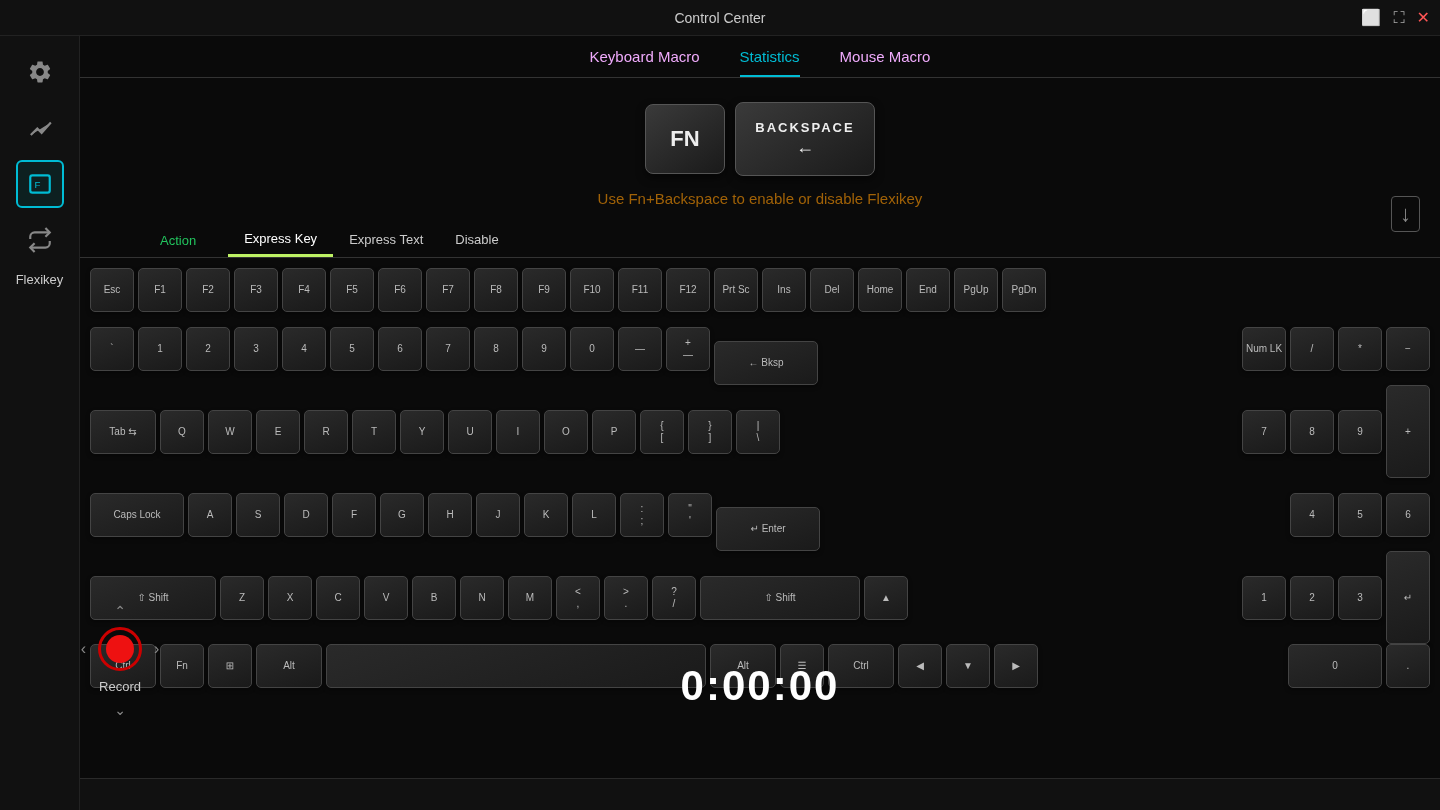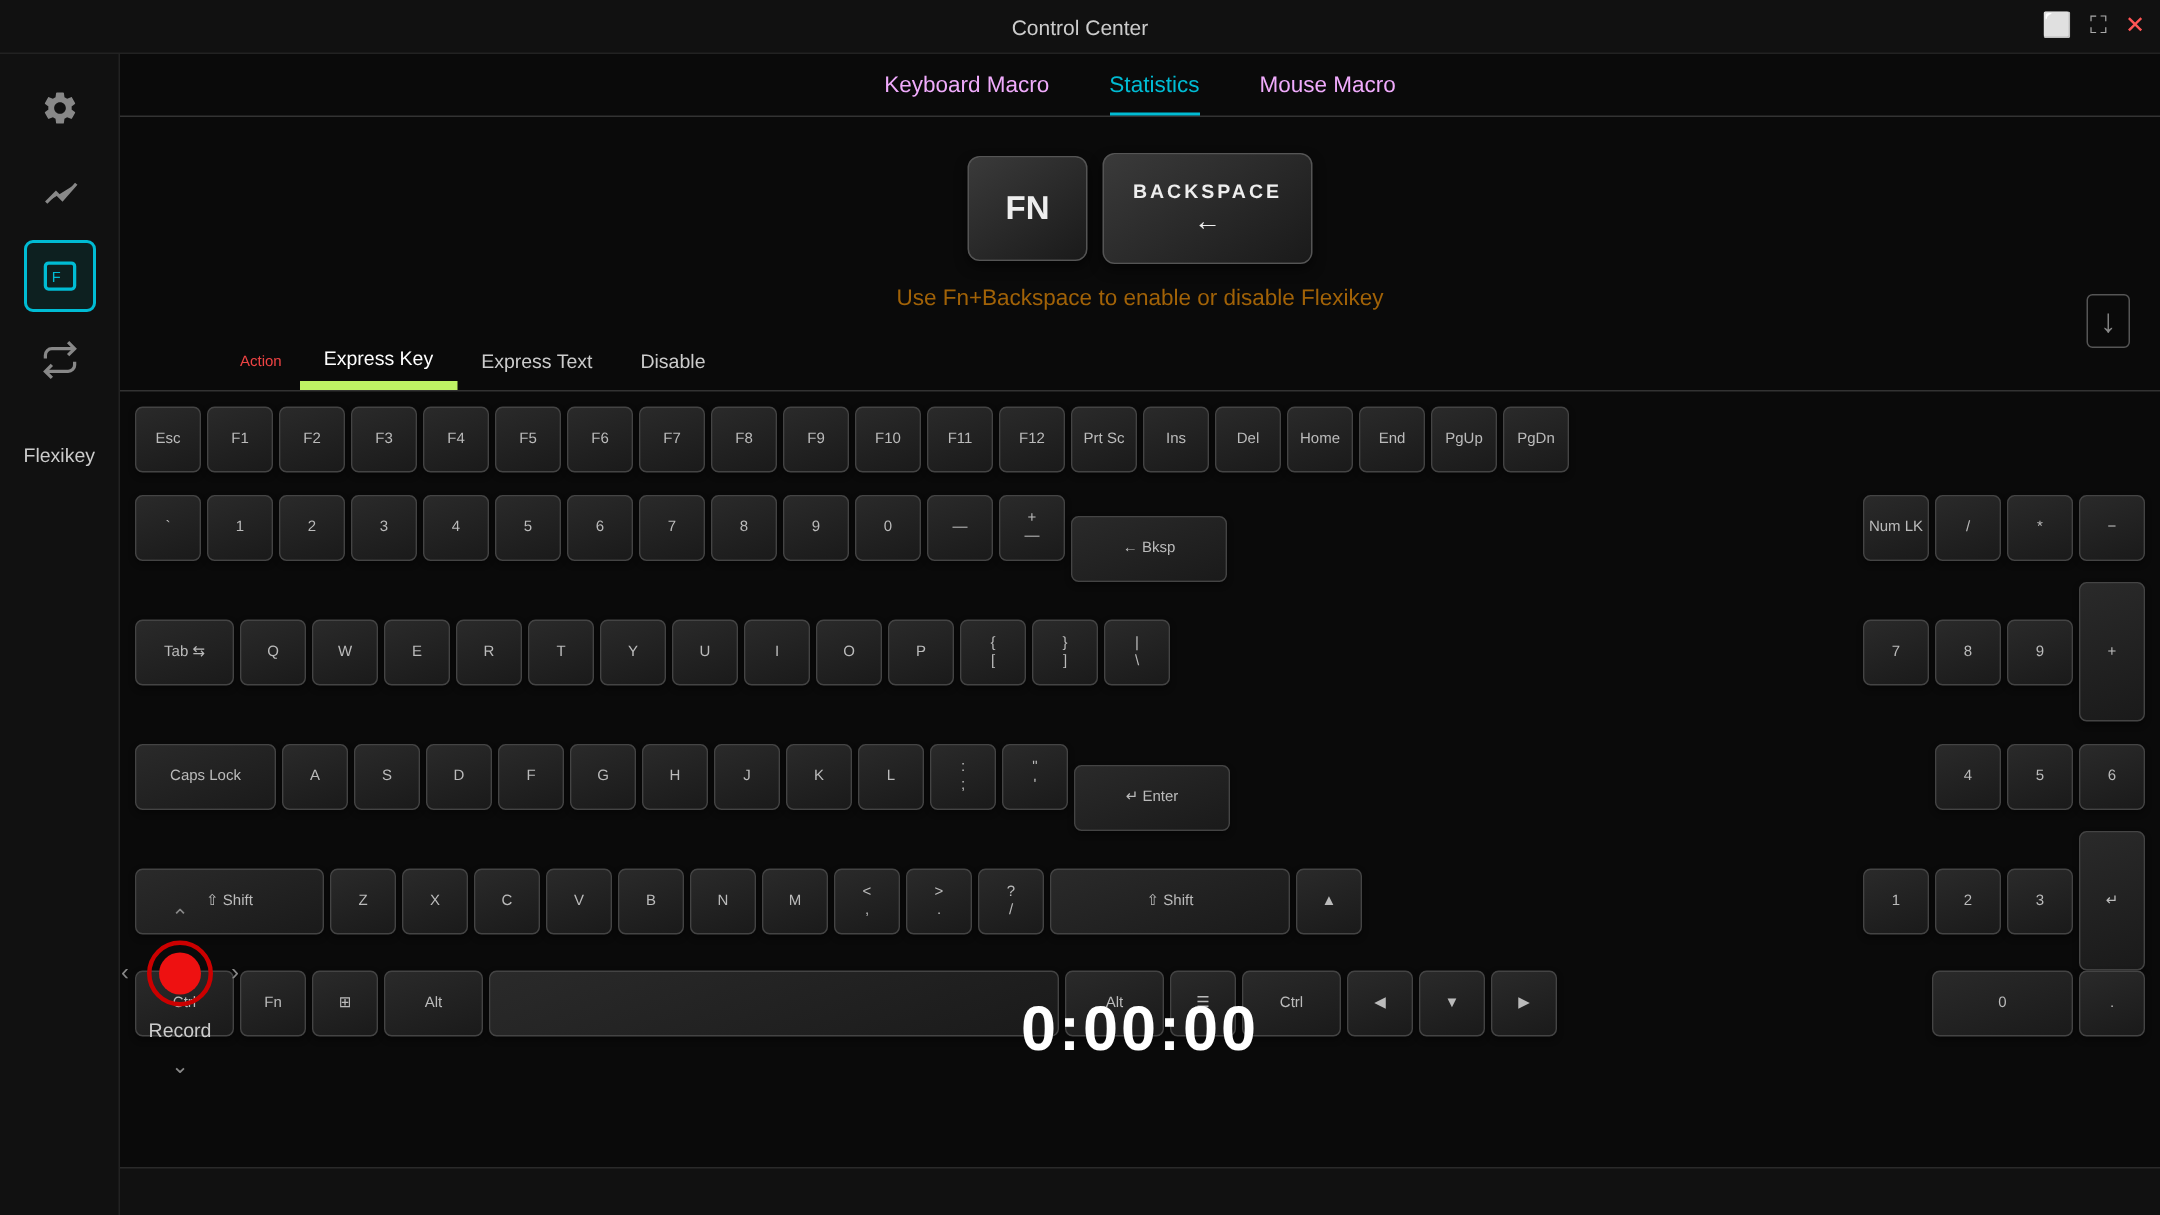--- a/index.html
+++ b/index.html
@@ -73,21 +73,21 @@
       font-size: 22px;
     }
     .sidebar-icon.active {
       border: 2px solid #00bcd4;
       color: #00bcd4;
       background: #0d2020;
     }
     .sidebar-label {
       color: #ccc;
       font-size: 13px;
-      margin-top: 24px;
+      margin-top: 0;
       text-align: center;
     }
 
     
     .main-content {
       flex: 1;
       display: flex;
       flex-direction: column;
       background: #0a0a0a;
       position: relative;
@@ -173,34 +173,34 @@
     
     .action-tabs {
       display: flex;
       align-items: center;
       padding: 0 20px 0 80px;
       gap: 0;
       border-bottom: 1px solid #333;
       margin-bottom: 0;
     }
     .action-label {
-      color: #ef4444;
-      font-size: 10px;
-      margin-right: 12px;
+      color: #22c55e;
+      font-size: 13px;
+      margin-right: 32px;
     }
     .action-tab {
       color: #ccc;
       font-size: 13px;
       padding: 8px 16px 8px;
       cursor: pointer;
       border-bottom: 2px solid transparent;
     }
     .action-tab.active {
       color: #fff;
-      border-bottom: 6px solid #bef264;
+      border-bottom: 3px solid #bef264;
     }
 
     
     .keyboard-container {
       flex: 1;
       display: flex;
       flex-direction: column;
       align-items: center;
       justify-content: flex-start;
       padding: 10px 10px 0;

